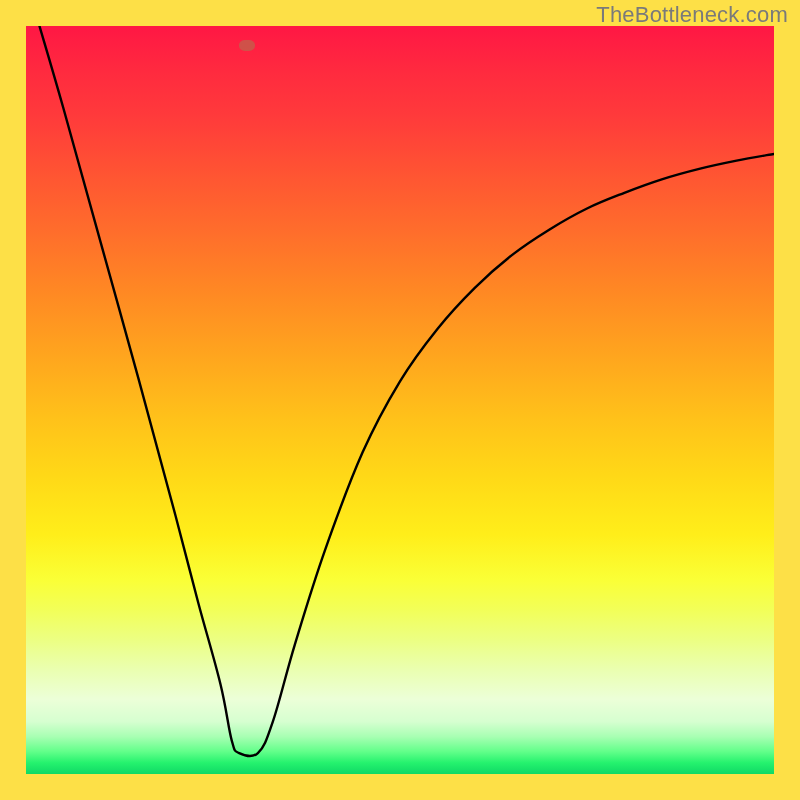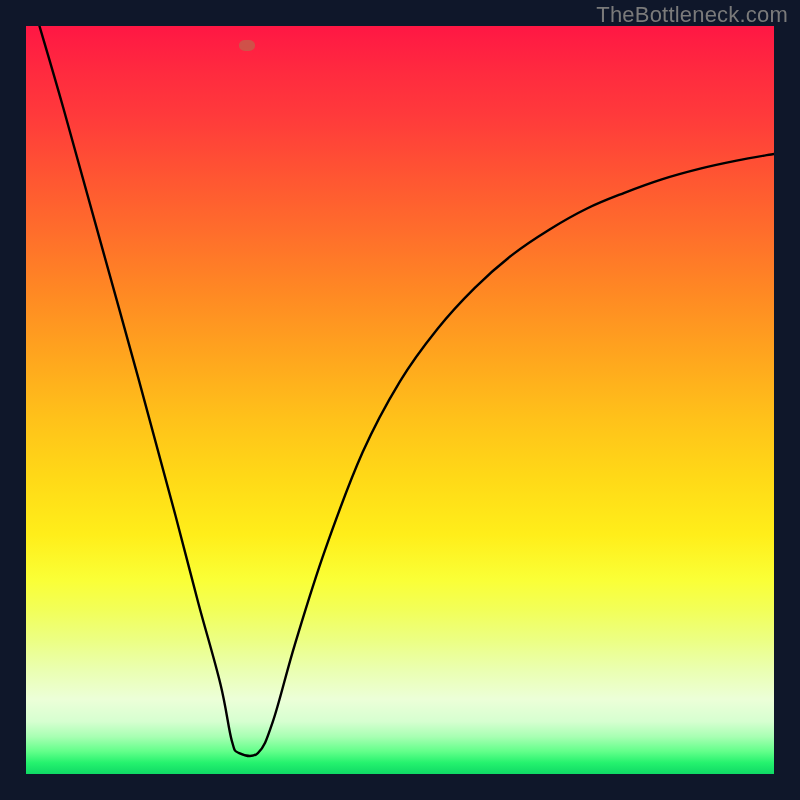--- a/index.html
+++ b/index.html
@@ -1,21 +1,21 @@
 <!DOCTYPE html>
 <html><head>
 <meta charset="utf-8">
 <style>
   * { margin: 0; padding: 0; box-sizing: border-box; }
   html, body { width: 800px; height: 800px; overflow: hidden; background: #000; }
   .frame {
     position: relative;
     width: 800px;
     height: 800px;
-    background: #0f172a;
+    background: #fde047;
   }
   .watermark {
     position: absolute;
     top: 2px;
     right: 12px;
     font-family: Arial, Helvetica, sans-serif;
     font-size: 22px;
     color: #7a7a7a;
     letter-spacing: 0.2px;
     z-index: 5;

